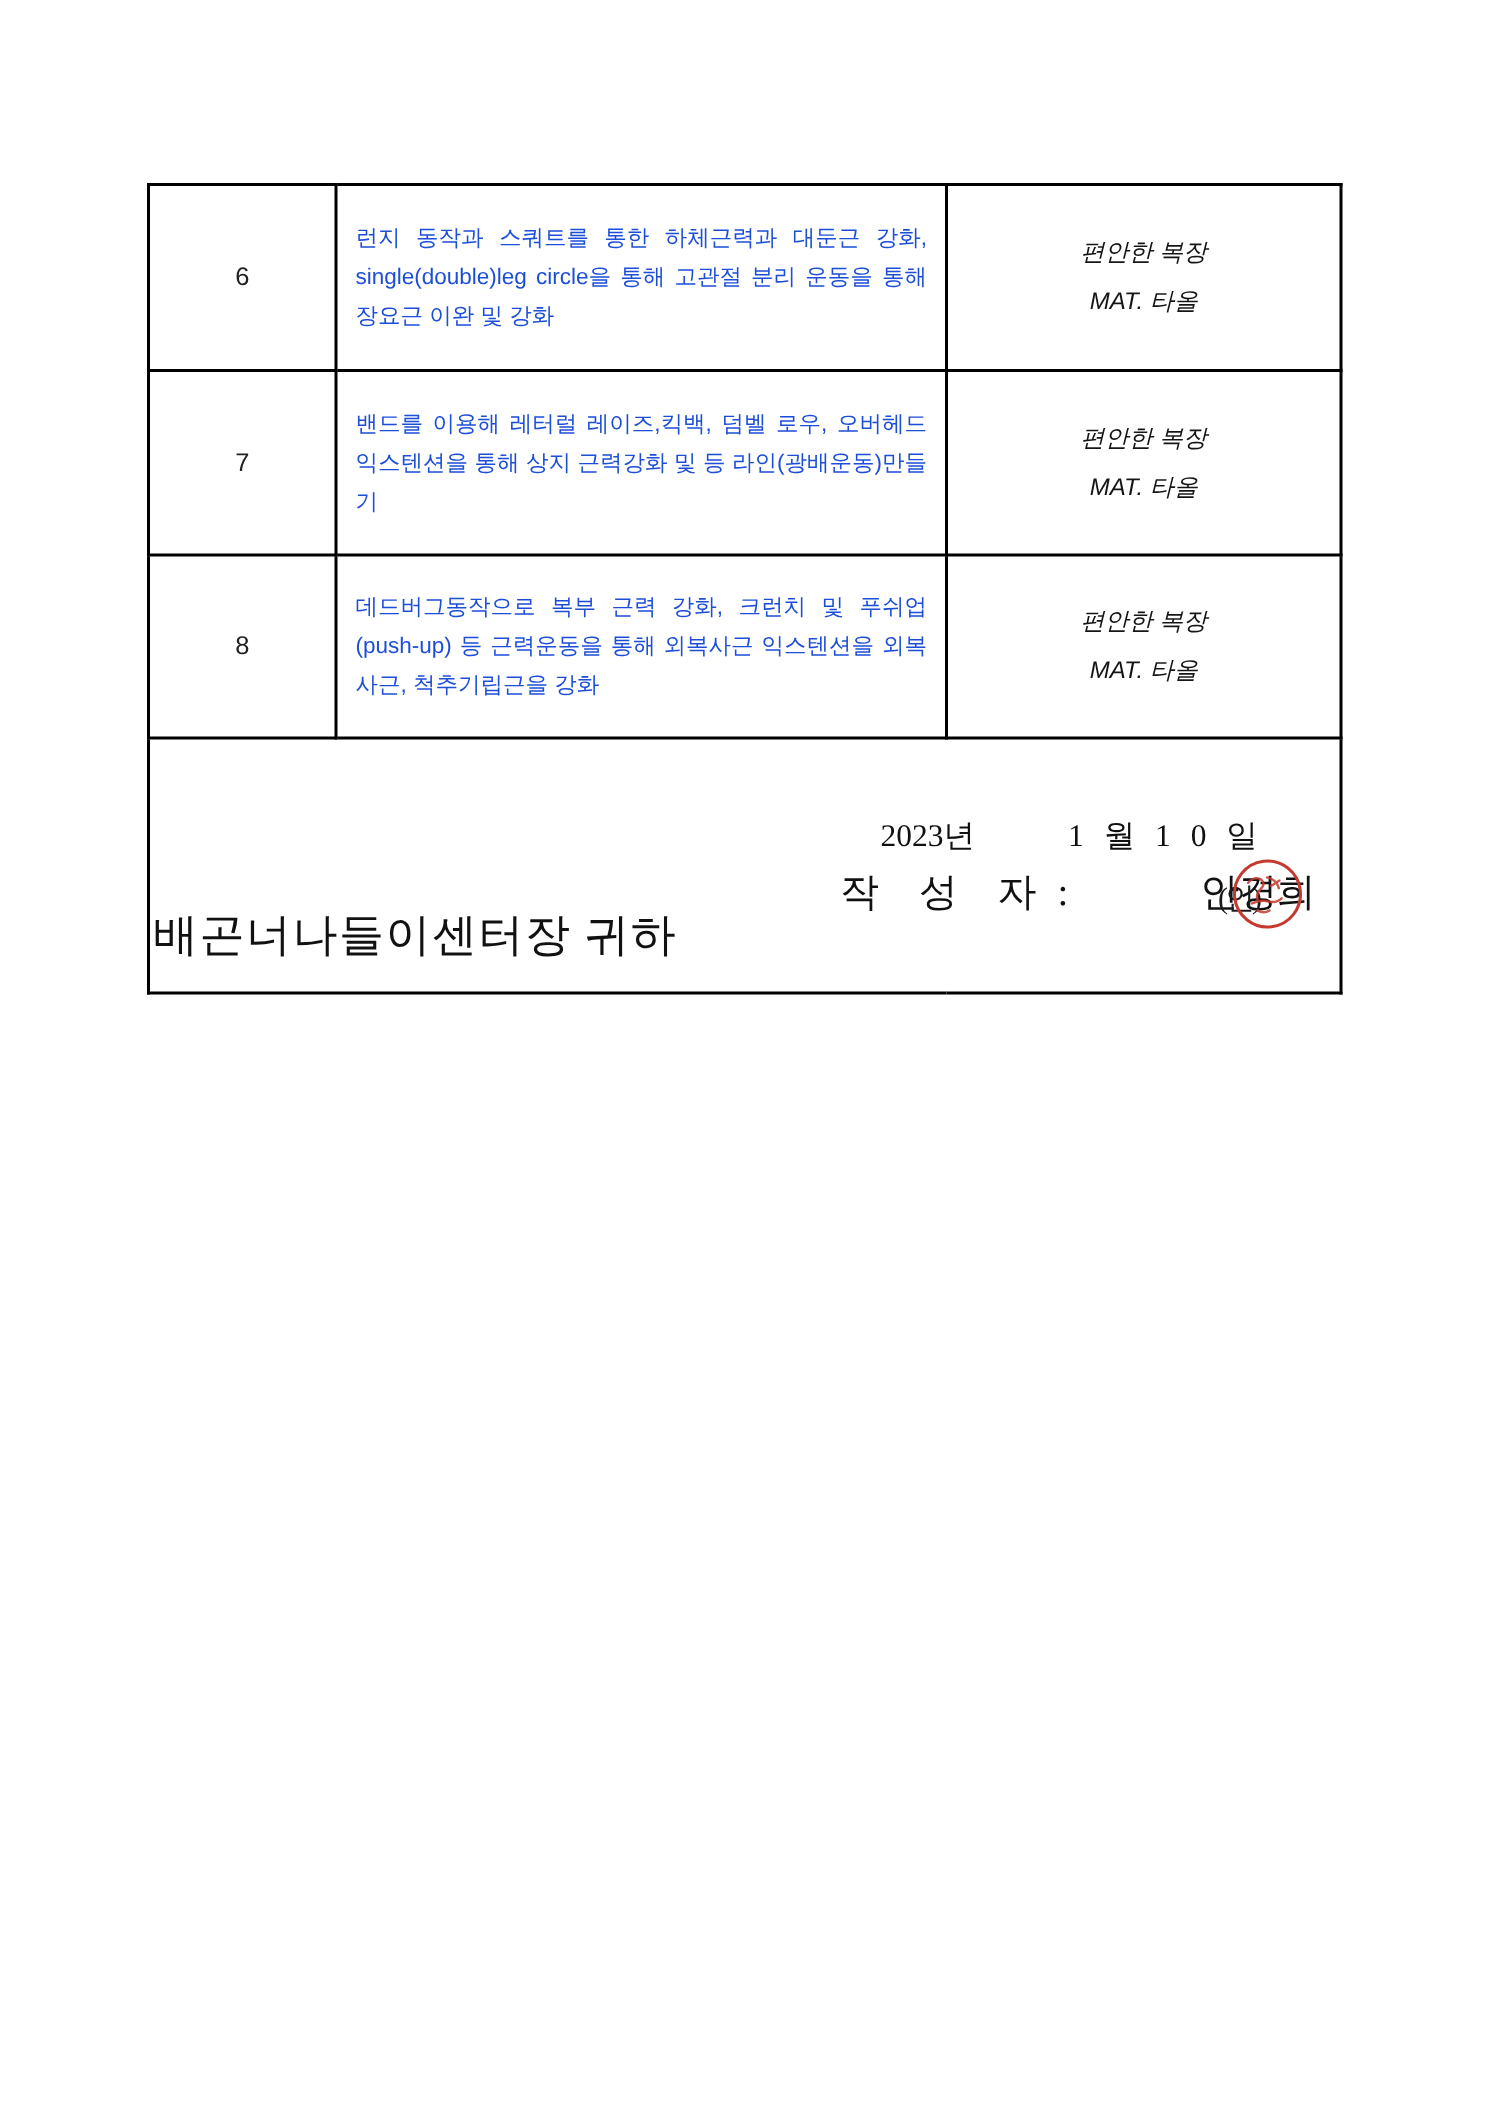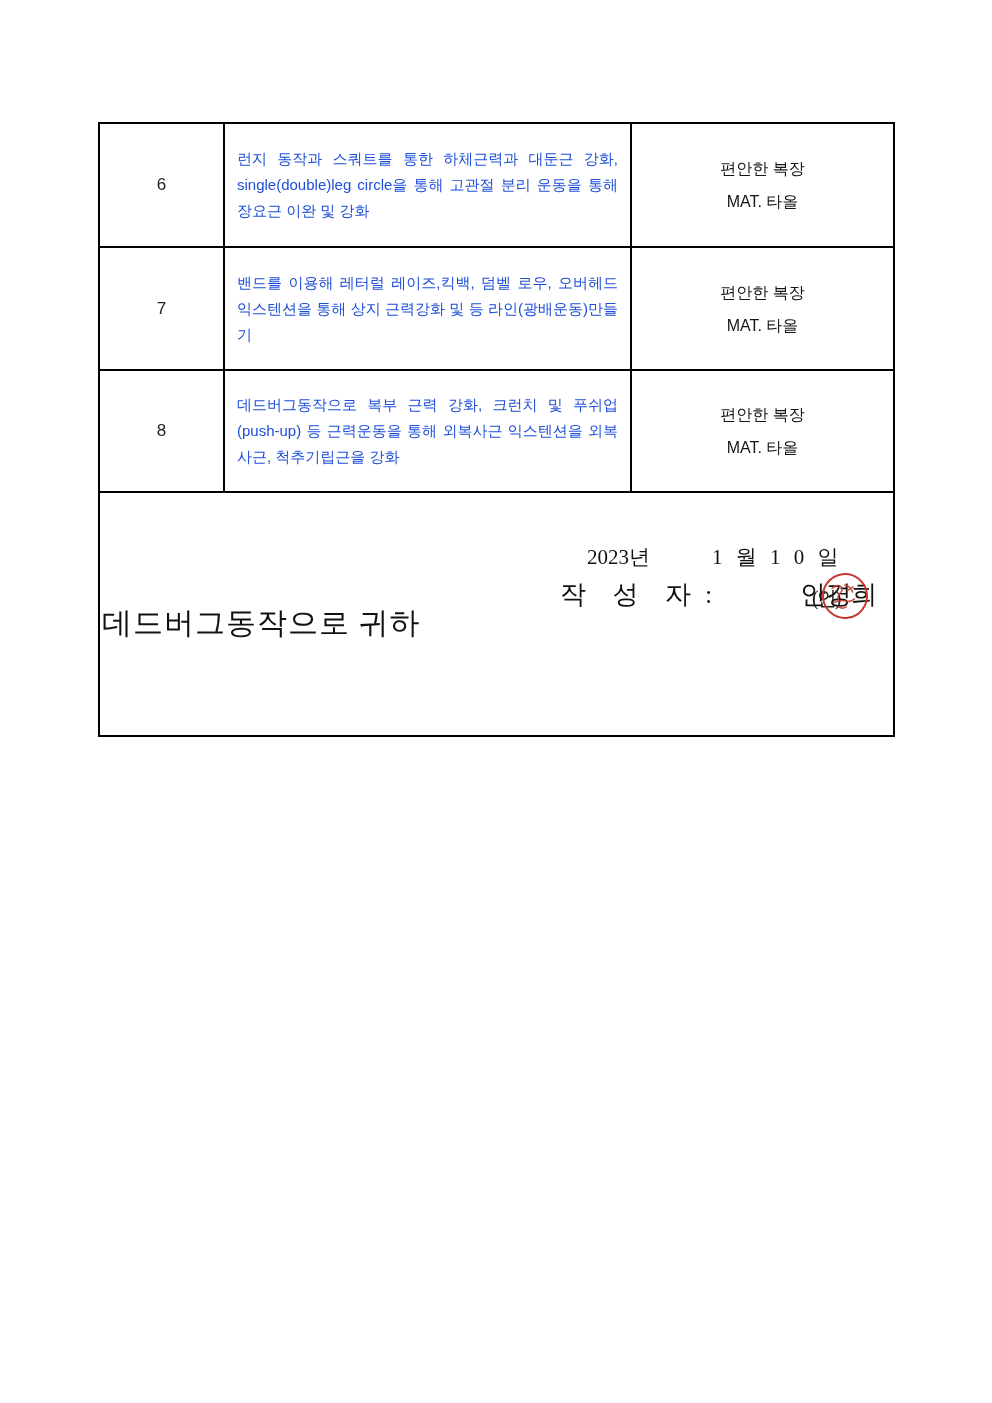--- a/index.html
+++ b/index.html
@@ -31,26 +31,27 @@
     font-size:15px;
     line-height:26px;
     text-align:justify;
     color:#1d4ed8;
   }
   .cell-attire {
     text-align:center;
     font-size:16px;
     line-height:33px;
     color:#151515;
+    font-style:italic;
   }
   .row-6 .cell-no, .row-6 .cell-desc, .row-6 .cell-attire { height:124px; }
   .row-7 .cell-no, .row-7 .cell-desc, .row-7 .cell-attire { height:123px; }
   .row-8 .cell-no, .row-8 .cell-desc, .row-8 .cell-attire { height:122px; }
   .cell-footer {
-    height:244px;
+    height:170px;
     position:relative;
     font-family:"Liberation Serif","DejaVu Serif",serif;
     color:#111;
   }
   .date-line {
     position:absolute; top:50px; left:487px;
     font-size:21px;
     white-space:nowrap;
   }
   .month-day { margin-left:62px; letter-spacing:4px; }
@@ -136,17 +137,17 @@
               <g fill="none" stroke="#c5392e" stroke-width="1.6" stroke-linecap="round" opacity="0.85">
                 <path d="M9 12 q5 -4 9 -1 q3 3 -1 6 q-4 3 -3 7"></path>
                 <path d="M22 10 q6 2 7 8"></path>
                 <path d="M24 16 l6 -3"></path>
                 <path d="M10 26 q6 -2 11 0 q5 2 9 -1"></path>
                 <path d="M13 31 q4 3 8 1"></path>
               </g>
             </svg>
           </span>
         </div>
-        <div class="recipient">데드버그동작으로 귀하</div>
+        <div class="recipient">배곤너나들이센터장 귀하</div>
       </td>
     </tr>
   </tbody>
 </table>
 
 </body></html>

